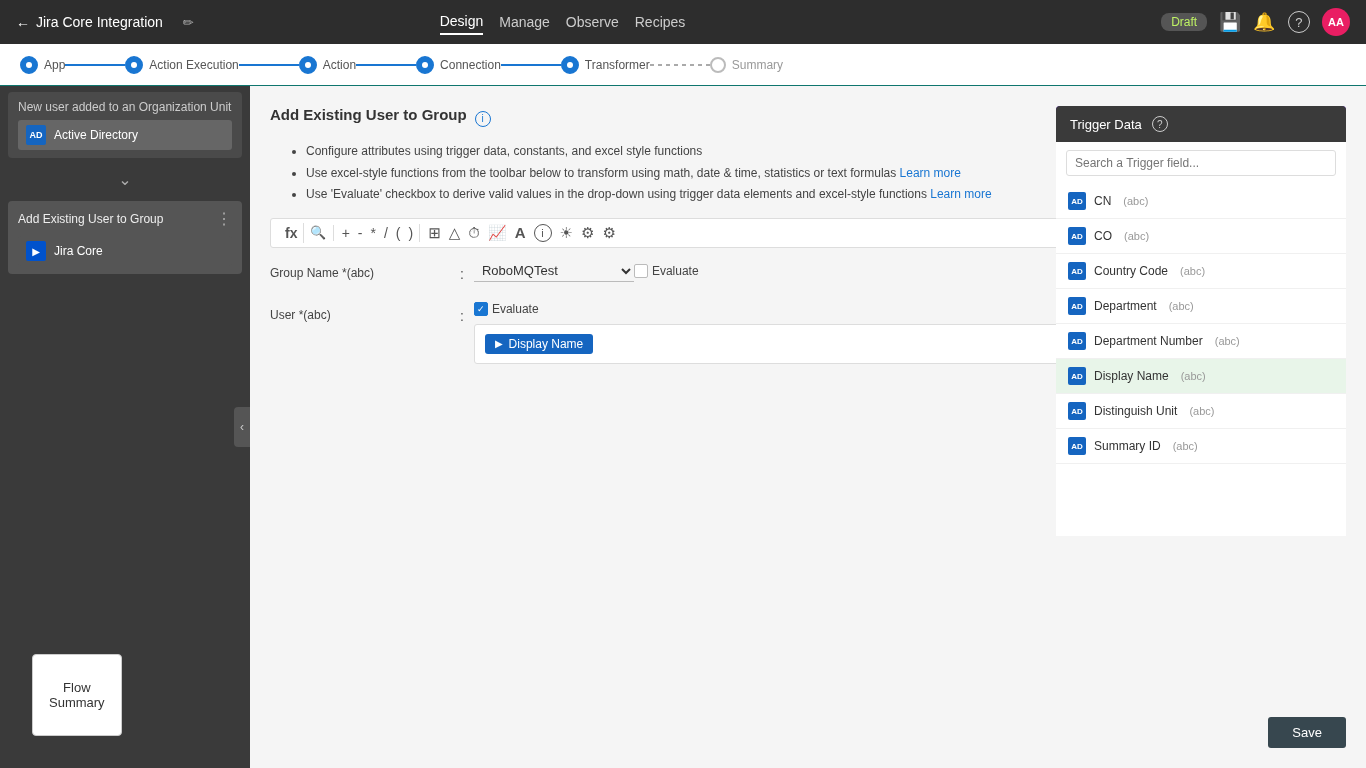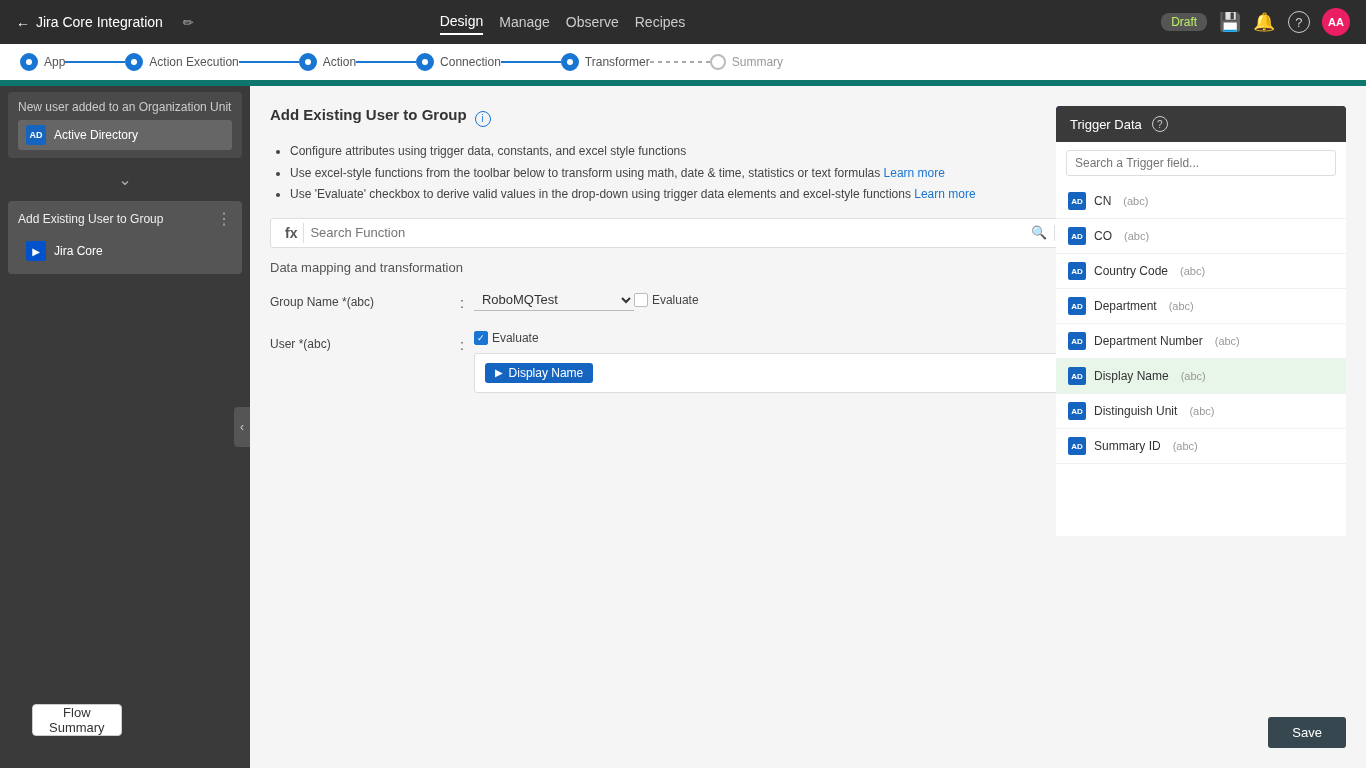--- a/index.html
+++ b/index.html
@@ -41,21 +41,21 @@
       color: #fff; font-size: 11px; font-weight: bold; text-align: center;
     }
 
     
     .step-bar {
       background: #fff;
       height: 42px;
       display: flex;
       align-items: center;
       padding: 0 20px;
-      border-bottom: 6px solid #0f766e;
+      border-bottom: 1px solid #0f766e;
       gap: 0;
     }
     .step-item {
       display: flex; align-items: center; gap: 6px; font-size: 12px; color: #555; white-space: nowrap;
     }
     .step-item .step-circle {
       width: 18px; height: 18px; border-radius: 50%; border: 2px solid #1976d2;
       background: #fff; display: flex; align-items: center; justify-content: center;
       font-size: 8px;
     }
@@ -125,42 +125,42 @@
       position: absolute; right: 0; top: 50%; transform: translateY(-50%);
       width: 16px; height: 40px; background: #555; border-radius: 4px 0 0 4px;
       display: flex; align-items: center; justify-content: center;
       color: #ccc; cursor: pointer; font-size: 12px;
     }
 
     
     .flow-summary-btn {
       position: absolute; bottom: 16px; left: 16px;
       background: #fff; color: #333; border: 1px solid #ccc;
-      padding: 0 16px; border-radius: 4px; cursor: pointer; font-size: 13px;
+      padding: 25px 16px; border-radius: 4px; cursor: pointer; font-size: 13px;
     }
 
     
     .content-area {
       flex: 1;
       background: #f5f5f5;
       overflow-y: auto;
       padding: 20px;
       position: relative;
     }
 
     .section-title {
       font-size: 15px; font-weight: 600; color: #333; margin-bottom: 8px;
       display: flex; align-items: center; gap: 8px;
     }
     .info-icon {
       width: 16px; height: 16px; border-radius: 50%; border: 1px solid #1976d2;
       color: #1976d2; display: inline-flex; align-items: center; justify-content: center;
       font-size: 10px; cursor: pointer;
     }
-    .bullet-list { margin-left: 20px; color: #444; font-size: 12px; line-height: 1.8; }
+    .bullet-list { margin-left: 36px; color: #444; font-size: 12px; line-height: 1.8; }
     .bullet-list a { color: #1976d2; text-decoration: none; }
 
     
     .formula-bar {
       background: #fff;
       border: 1px solid #ddd;
       border-radius: 3px;
       display: flex;
       align-items: center;
       padding: 4px 8px;
@@ -395,21 +395,20 @@
         <a href="#">Learn more</a>
       </li>
       <li>
         <span>Use 'Evaluate' checkbox to derive valid values in the drop-down using trigger data elements and excel-style functions </span>
         <a href="#">Learn more</a>
       </li>
     </ul>
 
     <div class="formula-bar">
       <span class="fx-label">fx</span>
-      <input class="search-fn-input" type="text" placeholder="Search Function" style="">
       <span class="search-icon">🔍</span>
       <div class="formula-ops">
         <span class="formula-op">+</span>
         <span class="formula-op">-</span>
         <span class="formula-op">*</span>
         <span class="formula-op">/</span>
         <span class="formula-op">(</span>
         <span class="formula-op">)</span>
       </div>
       <div class="formula-icons">
@@ -418,21 +417,20 @@
         <span class="formula-icon-btn">⏱</span>
         <span class="formula-icon-btn">📈</span>
         <span class="formula-icon-btn" style="font-weight:bold;">A</span>
         <span class="formula-icon-btn" style="border:1px solid #555;border-radius:50%;width:18px;height:18px;font-size:11px;display:inline-flex;align-items:center;justify-content:center;">i</span>
         <span class="formula-icon-btn">☀</span>
         <span class="formula-icon-btn">⚙</span>
         <span class="formula-icon-btn">⚙</span>
       </div>
     </div>
 
-    <div class="data-mapping-title">Data mapping and transformation</div>
 
     <div class="field-row">
       <div class="field-label-col">Group Name *(abc)</div>
       <span class="field-colon">:</span>
       <div class="field-control">
         <select class="field-select">
           <option>RoboMQTest</option>
         </select>
         <label class="evaluate-check">
           <div class="checkbox-unchecked"></div>

